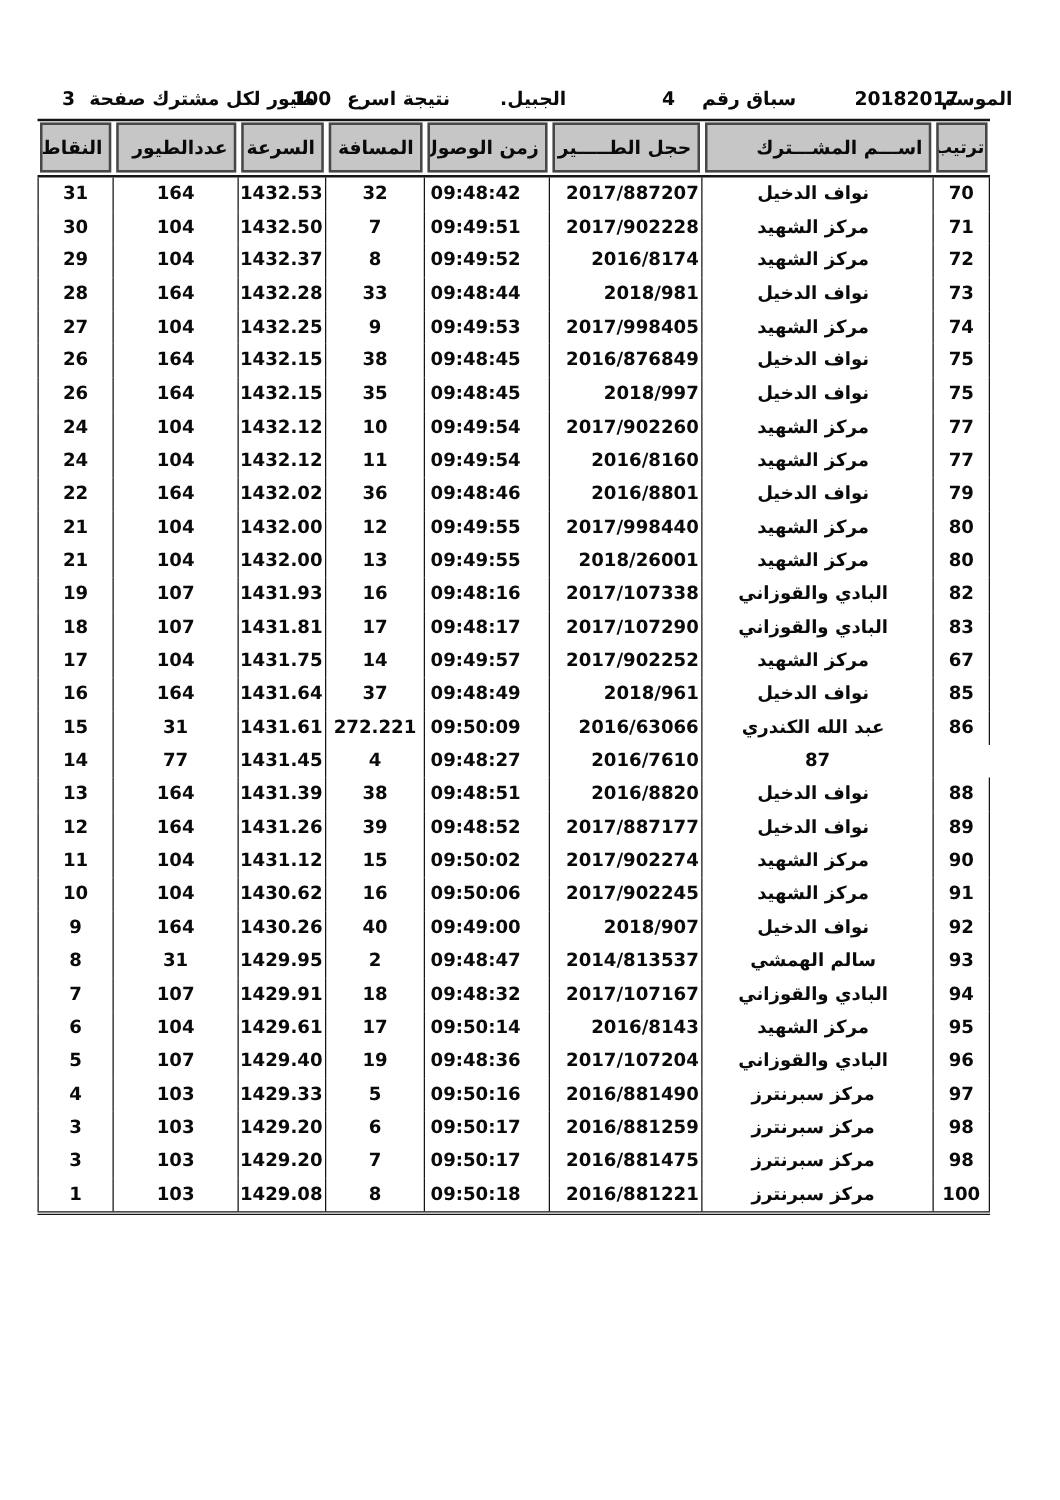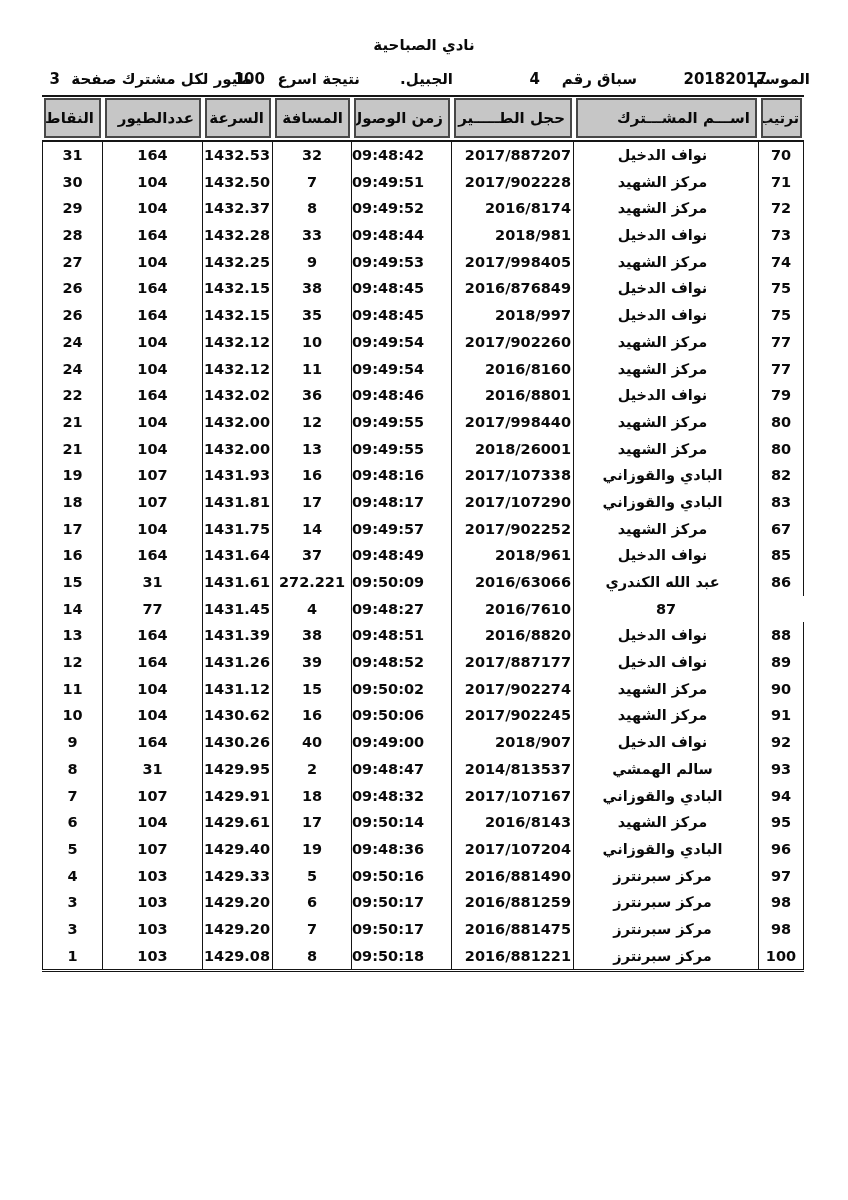--- a/index.html
+++ b/index.html
@@ -41,21 +41,21 @@
   .sh-race-value{right:308px;font-size:17px;bottom:3px;direction:ltr;}
   .sh-location{right:395px;margin-top:38px;}
   .sh-result-label{right:488px;}
   .sh-result-count{right:583px;font-size:17px;bottom:3px;direction:ltr;}
   .sh-result-suffix{right:596px;}
   .sh-page-number{right:788px;font-size:17px;bottom:3px;direction:ltr;}
 
   
   .results-table{
     position:absolute;
-    left:42px;top:95px;
+    left:30px;top:95px;
     width:762px;
   }
   .thead{
     display:grid;
     grid-template-columns:61px 100px 70px 79px 100px 122px 185px 45px;
     border-top:2px solid var(--border);
     padding:1px 0 2px 0;
     height:40px;
   }
   .hcell{
@@ -87,31 +87,30 @@
     font-size:14.5px;
     white-space:nowrap;
     overflow:hidden;
     box-sizing:border-box;
   }
   .trow>div:first-child{border-left:1px solid var(--border);}
   .c-points{text-align:center;}
   .c-birds{text-align:center;}
   .c-speed{text-align:right;padding-right:2px;font-size:14px;direction:ltr;}
   .c-distance{text-align:center;direction:ltr;}
-  .c-time{text-align:left;padding-right:18px;direction:ltr;}
+  .c-time{text-align:center;padding-right:18px;direction:ltr;}
   .c-ring{text-align:right;padding-right:2px;direction:ltr;}
   .c-name{text-align:center;padding-right:7px;font-size:13px;direction:rtl;}
   .c-rank{text-align:center;font-size:14.5px;}
 </style>
 </head>
 <body>
 
 <div class="page">
 
-  <div class="doc-title">نادي الصباحية</div>
 
   <div class="subheader">
     <span class="sh-season-label">الموسم</span>
     <span class="sh-season-value">20182017</span>
     <span class="sh-race-label">سباق رقم</span>
     <span class="sh-race-value">4</span>
     <span class="sh-location">الجبيل.</span>
     <span class="sh-result-label">نتيجة اسرع</span>
     <span class="sh-result-count">100</span>
     <span class="sh-result-suffix">طيور لكل مشترك صفحة</span>

